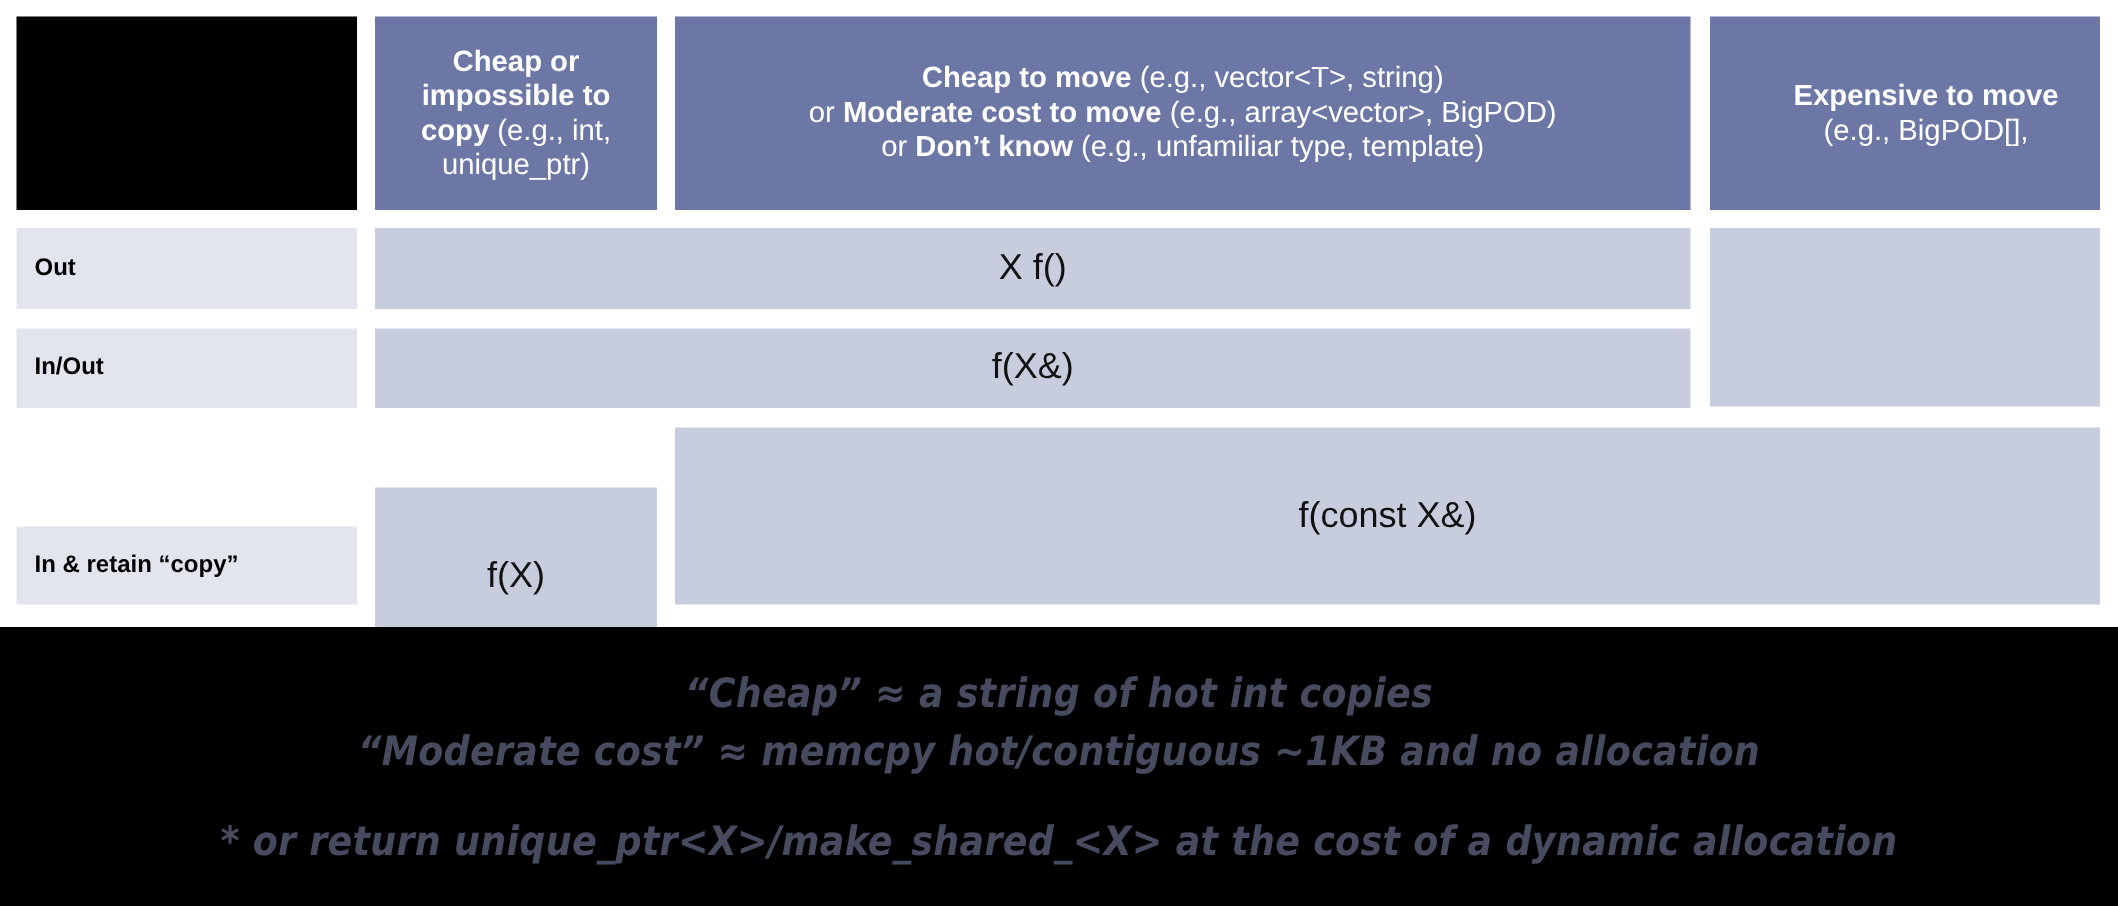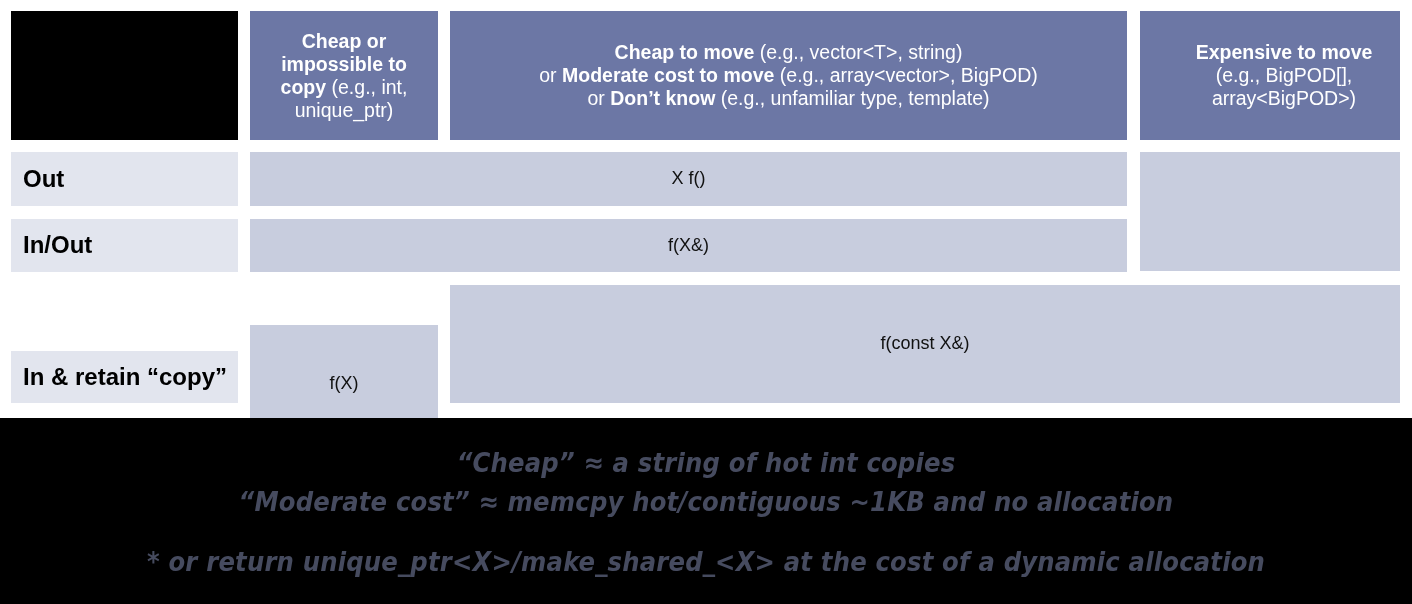--- a/index.html
+++ b/index.html
@@ -46,32 +46,32 @@
     font-size: 19.5px;
     padding: 4px 8px;
   }
   .header-cell b { font-weight: 700; }
   .header-cell .reg { font-weight: 400; }
 
   
   .rowlabel-cell {
     background: #e2e5ee;
     color: #000000;
-    font-size: 24px;
+    font-size: 16px;
     font-weight: 700;
     justify-content: flex-start;
     text-align: left;
     padding-left: 12px;
   }
 
   
   .body-cell {
     background: #c8cdde;
     color: #111111;
-    font-size: 18px;
+    font-size: 24px;
     font-weight: 400;
   }
   .body-cell.empty { font-size: 0; }
 
   
   #footnote-region {
     position: absolute;
     left: 0; top: 418px;
     width: 1412px; height: 186px;
     background: #000000;
@@ -119,21 +119,20 @@
       <div>
         <span class="reg">or </span><b>Don’t know</b><span class="reg"> (e.g., unfamiliar type, template)</span>
       </div>
     </div>
   </div>
 
   <div class="cell header-cell" style="left:1140px; top:11px; width:260px; height:129px;padding-left:36px;">
     <div>
       <div><b>Expensive to move</b></div>
       <div><span class="reg">(e.g., BigPOD[],</span></div>
-      <div><span class="reg">array&lt;BigPOD&gt;)</span></div>
     </div>
   </div>
 
   <div class="cell rowlabel-cell" style="left:11px; top:152px; width:227px; height:54px;">
     <span>Out</span>
   </div>
   <div class="cell rowlabel-cell" style="left:11px; top:219px; width:227px; height:53px;">
     <span>In/Out</span>
   </div>
   <div class="cell rowlabel-cell" style="left:11px; top:351px; width:227px; height:52px;">

